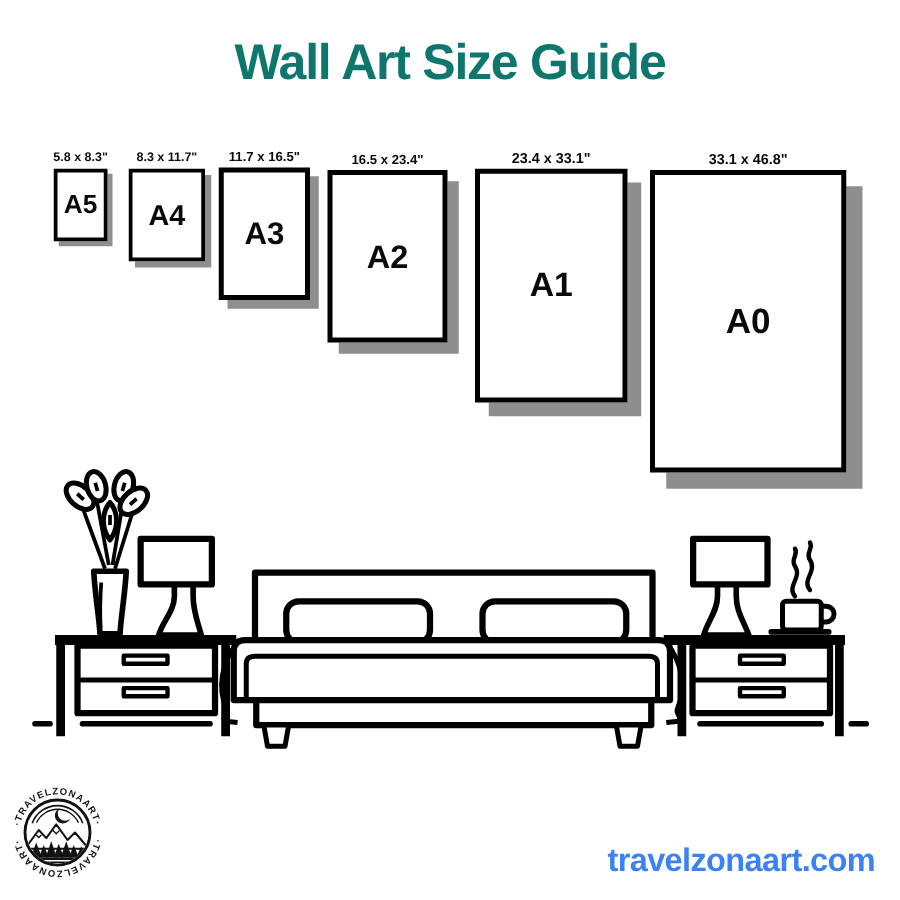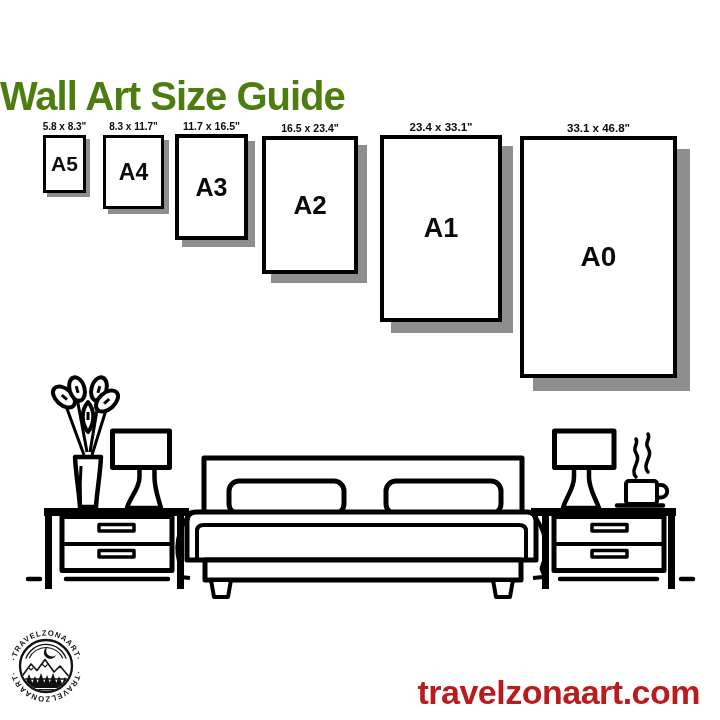--- a/index.html
+++ b/index.html
@@ -2,22 +2,22 @@
 <html><head>
 <meta charset="utf-8">
 <style>
   html,body{margin:0;padding:0;}
   body{
     width:720px;height:720px;position:relative;background:#ffffff;
     font-family:"Liberation Sans","DejaVu Sans",sans-serif;color:#000;
     overflow:hidden;
   }
   .title{
-    position:absolute;top:28px;left:0;width:720px;
-    font-size:40px;font-weight:700;letter-spacing:-1px;color:#4d7c0f;margin-top:46px;
+    position:absolute;top:28px;left:0;width:720px;text-align:center;
+    font-size:40px;font-weight:700;letter-spacing:-1px;color:#0f766e;
   }
   
   .size-box{
     position:absolute;background:#fff;border:4px solid #000;box-sizing:border-box;
     display:flex;align-items:center;justify-content:center;font-weight:700;color:#0a0a0a;
   }
   .size-box .caption{
     position:absolute;bottom:calc(100% + 6px);left:50%;transform:translateX(-50%);
     white-space:nowrap;font-weight:700;color:#0a0a0a;
   }
@@ -37,21 +37,21 @@
       box-shadow:11px 11px 0 #8e8e8e;font-size:27px}
   .a1 .caption{font-size:11.5px}
   .a0{left:520px;top:136px;width:157px;height:242px;border-width:4.5px;
       box-shadow:13px 13px 0 #8e8e8e;font-size:28px}
   .a0 .caption{font-size:11.5px}
   
   .scene{position:absolute;left:0;top:0;width:720px;height:720px;pointer-events:none;}
   .logo{position:absolute;left:2px;top:622px;width:88px;height:88px;}
   .website{
     position:absolute;top:673px;right:20px;
-    font-size:34px;font-weight:700;letter-spacing:-0.5px;color:#b91c1c;
+    font-size:26px;font-weight:700;letter-spacing:-0.5px;color:#3b82f6;
   }
 </style>
 </head>
 <body>
 
 <div class="title">Wall Art Size Guide</div>
 
 <div class="size-box a5">
   <span class="caption">5.8 x 8.3"</span>
   <span>A5</span>

